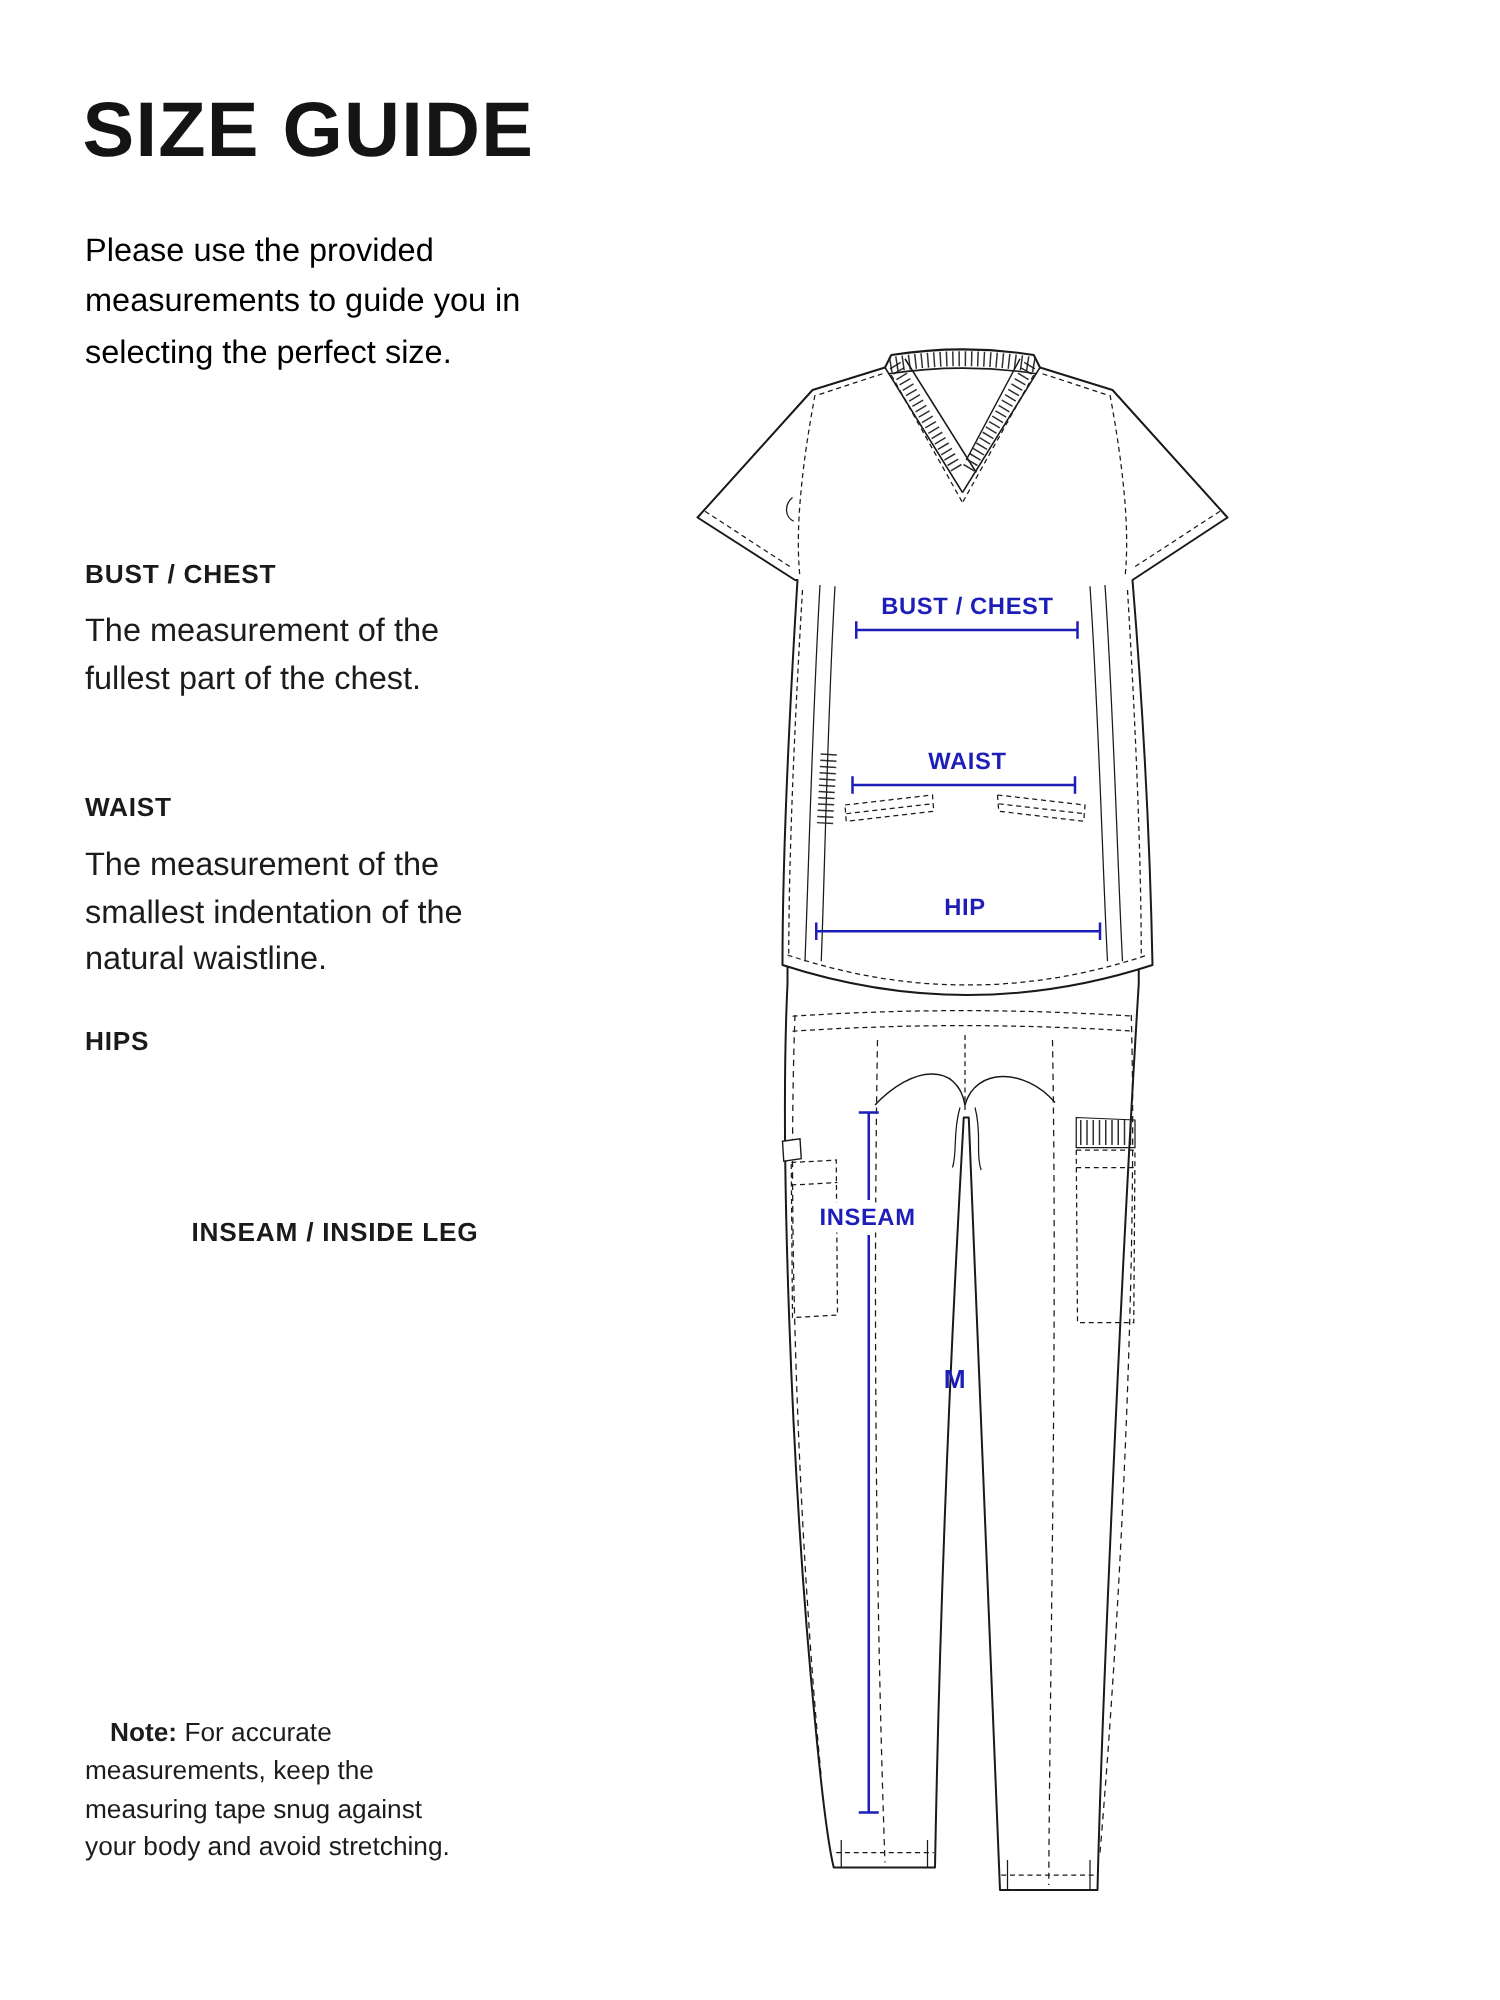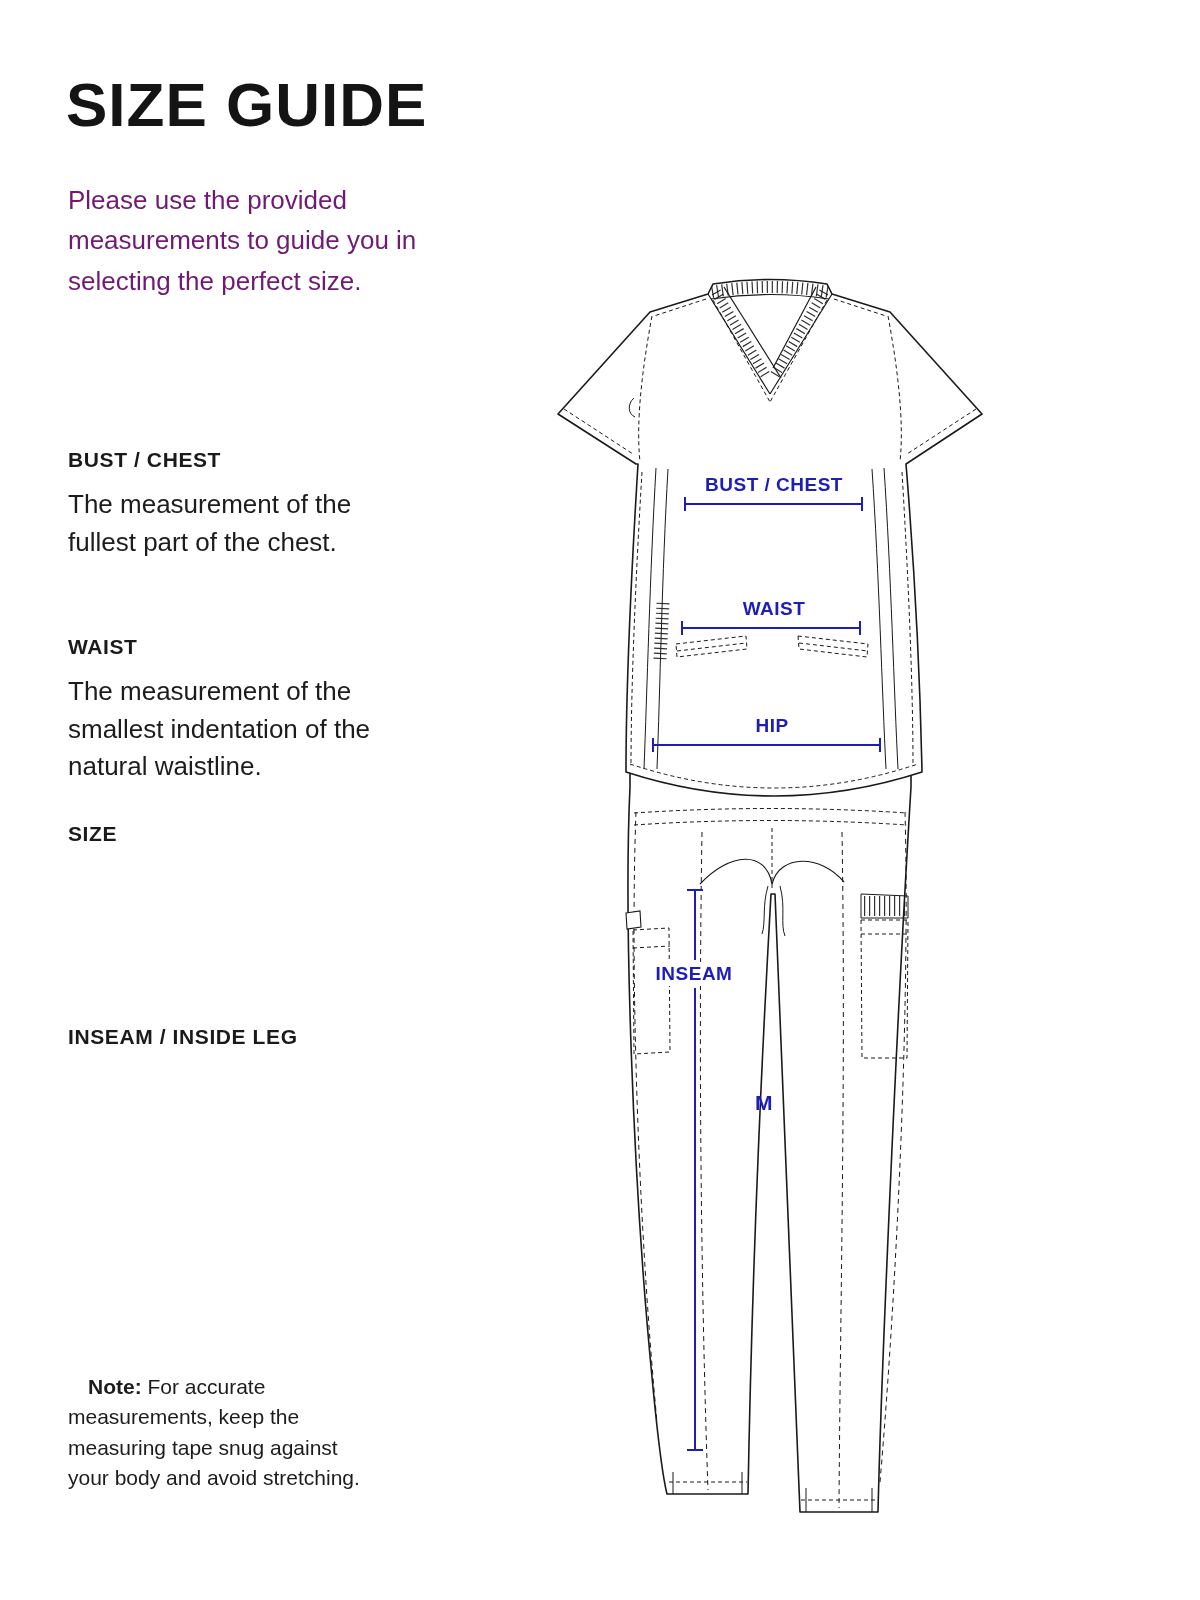--- a/index.html
+++ b/index.html
@@ -7,31 +7,31 @@
   .page {
     position:relative; width:1156px; height:1600px; background:#ffffff;
     font-family:"Liberation Sans", sans-serif; color:#1f1f1f; overflow:hidden;
   }
   .title {
     position:absolute; left:66px; top:72px;
     font-size:62px; font-weight:bold; letter-spacing:1px; color:#141414; line-height:1.05;
   }
   .intro {
     position:absolute; left:68px; top:180px; width:470px;
-    font-size:26px; line-height:1.55; white-space:pre-line; color:#701a75;
+    font-size:26px; line-height:1.55; white-space:pre-line; color:#000000;
   }
   .def { position:absolute; left:68px; width:400px; }
   .def h2 {
     font-size:21px; font-weight:bold; letter-spacing:0.6px; color:#1a1a1a; margin:0 0 14px 0;
   }
   .def p { font-size:26px; line-height:1.45; white-space:pre-line; color:#1c1c1c; }
   .def-bust   { top:448px; }
   .def-waist  { top:635px; }
   .def-hips   { top:822px; }
-  .def-inseam { top:1025px; }
+  .def-inseam { top:975px;text-align:center; }
   .note {
     position:absolute; left:68px; top:1372px; width:420px;
     font-size:21px; line-height:1.45; white-space:pre-line; color:#1c1c1c;
   }
   .note strong { font-weight:bold;margin-left:20px; }
   .illustration { position:absolute; left:530px; top:272px; width:470px; height:1260px; }
   .illustration svg { display:block; }
   .edge-frag { position:absolute; background:#161616; }
   .frag1 { left:1191px; top:255px; width:9px; height:50px; }
   .frag2 { left:1191px; top:357px; width:9px; height:14px; }
@@ -70,21 +70,21 @@
   </section>
 
   <section class="def def-waist">
     <h2>WAIST</h2>
     <p>The measurement of the
 smallest indentation of the
 natural waistline.</p>
   </section>
 
   <section class="def def-hips">
-    <h2>SIZE</h2>
+    <h2>HIPS</h2>
   </section>
 
   <section class="def def-inseam">
     <h2>INSEAM / INSIDE LEG</h2>
   </section>
 
   <p class="note"><strong>Note:</strong><span> For accurate
 measurements, keep the
 measuring tape snug against
 your body and avoid stretching.</span></p>

